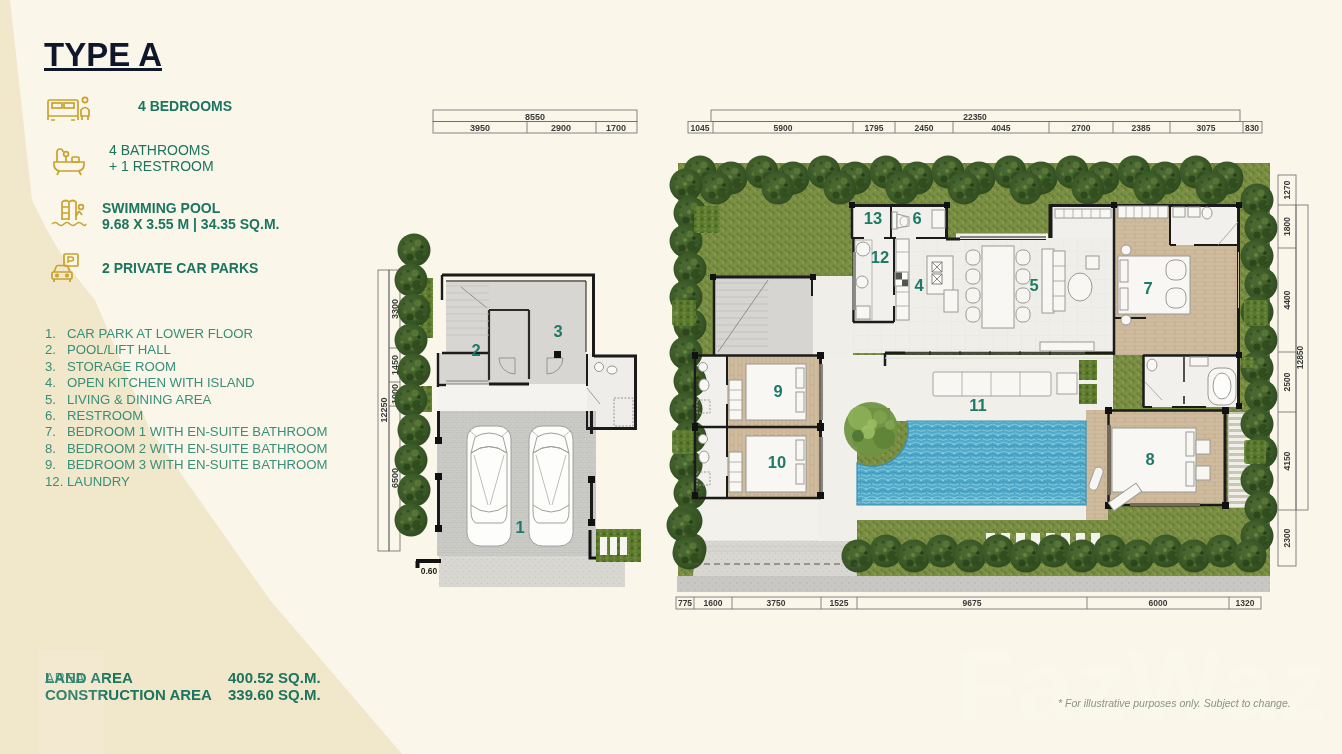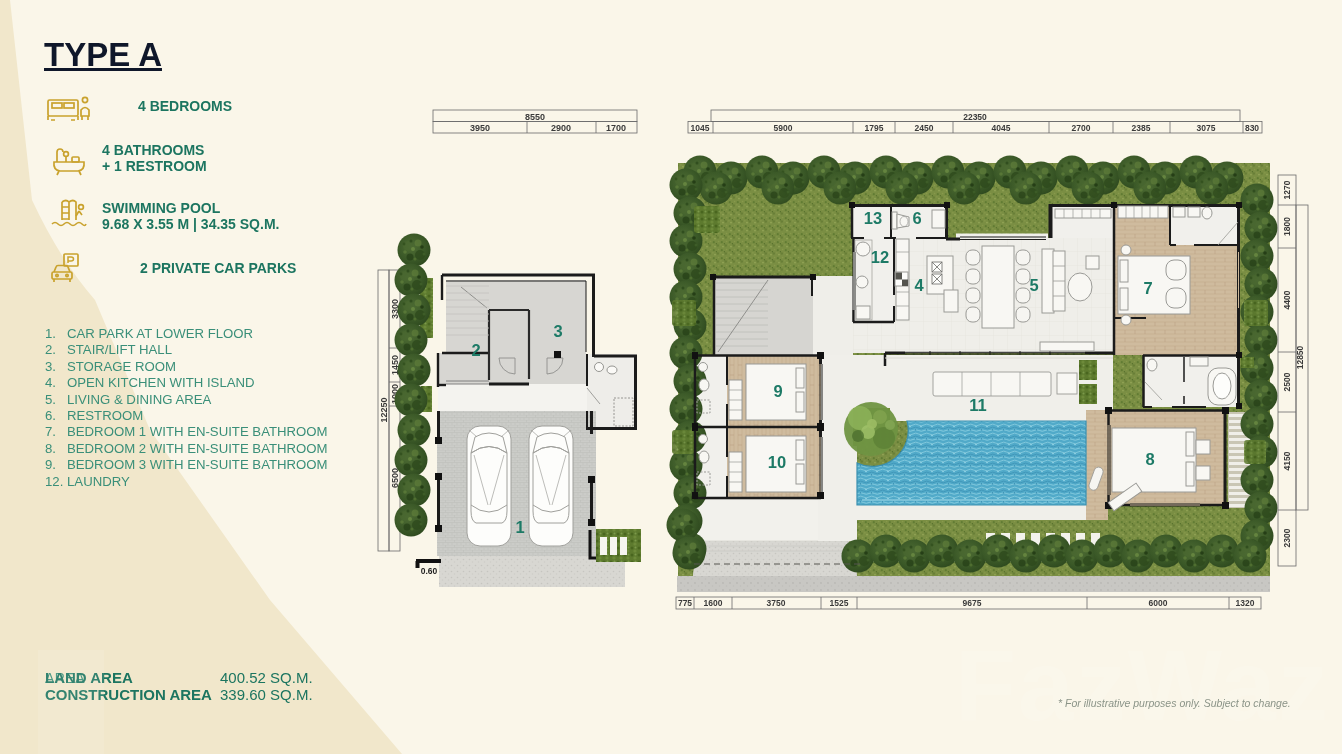--- a/index.html
+++ b/index.html
@@ -37,21 +37,21 @@
   <svg class="abs" style="left:4px;top:54px" width="38" height="30" viewBox="0 0 38 30">
     <g stroke="#c9a22d" stroke-width="1.7" fill="none">
       <path d="M4,16 h30 q1,8 -6,9 h-18 q-7,-1 -6,-9 Z"></path>
       <path d="M9,25 l-2,4 M29,25 l2,4"></path>
       <path d="M7,16 V6 q0,-3 3,-3 q3,0 3,3"></path>
       <circle cx="16" cy="8" r="2.4"></circle>
       <path d="M16,11 v5"></path>
       <rect x="22" y="11" width="7" height="5" rx="1"></rect>
     </g>
   </svg>
-  <div class="abs green-m" style="left:56px;top:50px;font-size:14px;font-weight:bold;line-height:16px;">4 BATHROOMS<br>+ 1 RESTROOM</div>
+  <div class="abs green-m" style="left:63px;top:50px;font-size:14px;font-weight:normal;line-height:16px;">4 BATHROOMS<br>+ 1 RESTROOM</div>
 
   <svg class="abs" style="left:4px;top:106px" width="38" height="32" viewBox="0 0 38 32">
     <g stroke="#c9a22d" stroke-width="1.7" fill="none">
       <path d="M12,4 q4,-3 7,0 v18 M19,4 q4,-3 7,0 v18"></path>
       <path d="M12,9 h7 M12,15 h7 M12,21 h7"></path>
       <path d="M12,4 v18"></path>
       <path d="M2,26 q3,-3 6,0 q3,3 6,0 q3,-3 6,0 q3,3 6,0 q3,-3 6,0 q3,3 4,0" stroke-width="1.6"></path>
       <circle cx="31" cy="9" r="2.4"></circle>
       <path d="M29,13 l-3,5 m3,-5 l3,4"></path>
     </g>
@@ -62,33 +62,33 @@
     <g stroke="#c9a22d" stroke-width="1.7" fill="none">
       <rect x="14" y="2" width="14" height="12" rx="1"></rect>
       <path d="M18,11 V5 h3 q2.5,0 2.5,2 q0,2 -2.5,2 h-3" stroke-width="1.5"></path>
       <path d="M4,20 l2,-5 q0.5,-1.5 2,-1.5 h8 q1.5,0 2,1.5 l2,5"></path>
       <rect x="2" y="20" width="20" height="7" rx="1.5"></rect>
       <path d="M4,27 v3 M20,27 v3"></path>
       <circle cx="7" cy="23.5" r="1.2"></circle>
       <circle cx="17" cy="23.5" r="1.2"></circle>
     </g>
   </svg>
-  <div class="abs green-m" style="left:56px;top:168px;font-size:14px;font-weight:bold;margin-left:38px;">2 PRIVATE CAR PARKS</div>
+  <div class="abs green-m" style="left:56px;top:168px;font-size:14px;font-weight:bold;">2 PRIVATE CAR PARKS</div>
 </div>
 
 <div class="abs green-l" style="left:45px;top:326px;font-size:13px;line-height:16.4px;">
   <table style="border-spacing:0;color:#3a8f79;font-size:13.2px;line-height:16.4px;">
   <tbody>
         <tr>
           <td style="width:22px;">1.</td>
           <td>CAR PARK AT LOWER FLOOR</td>
         </tr>
   <tr>
           <td>2.</td>
-          <td>STAIR/LIFT HALL</td>
+          <td>POOL/LIFT HALL</td>
         </tr>
   <tr>
           <td>3.</td>
           <td>STORAGE ROOM</td>
         </tr>
   <tr>
           <td>4.</td>
           <td>OPEN KITCHEN WITH ISLAND</td>
         </tr>
   <tr>
@@ -117,21 +117,21 @@
         </tr>
   </tbody>
     </table>
 </div>
 
 <div class="abs green-l" style="left:45px;top:637px;font-size:14px;letter-spacing:0.5px;margin-top:33px;">AREA</div>
 <div class="abs green-m" style="left:45px;top:669px;font-size:15px;font-weight:bold;line-height:17.3px;">
   <div>LAND AREA</div>
   <div>CONSTRUCTION AREA</div>
 </div>
-<div class="abs green-m" style="left:220px;top:669px;font-size:15px;font-weight:normal;line-height:17.3px;">
+<div class="abs green-m" style="left:228px;top:669px;font-size:15px;font-weight:bold;line-height:17.3px;">
   <div>400.52 SQ.M.</div>
   <div>339.60 SQ.M.</div>
 </div>
 
 <div class="abs" style="left:955px;top:628px;font-size:100px;font-weight:bold;color:rgba(255,255,255,0.13);font-family:'Liberation Sans',sans-serif;letter-spacing:2px;">FazWaz</div>
 <div class="abs" style="left:38px;top:650px;width:66px;height:104px;background:rgba(255,255,255,0.10);"></div>
 
 <div class="abs" style="left:1046px;top:697px;font-size:10.5px;font-style:italic;color:#8b9488;margin-left:12px;">* For illustrative purposes only. Subject to change.</div>
 
 <svg id="lower" class="abs" style="left:370px;top:100px" width="295" height="500" viewBox="370 100 295 500">

